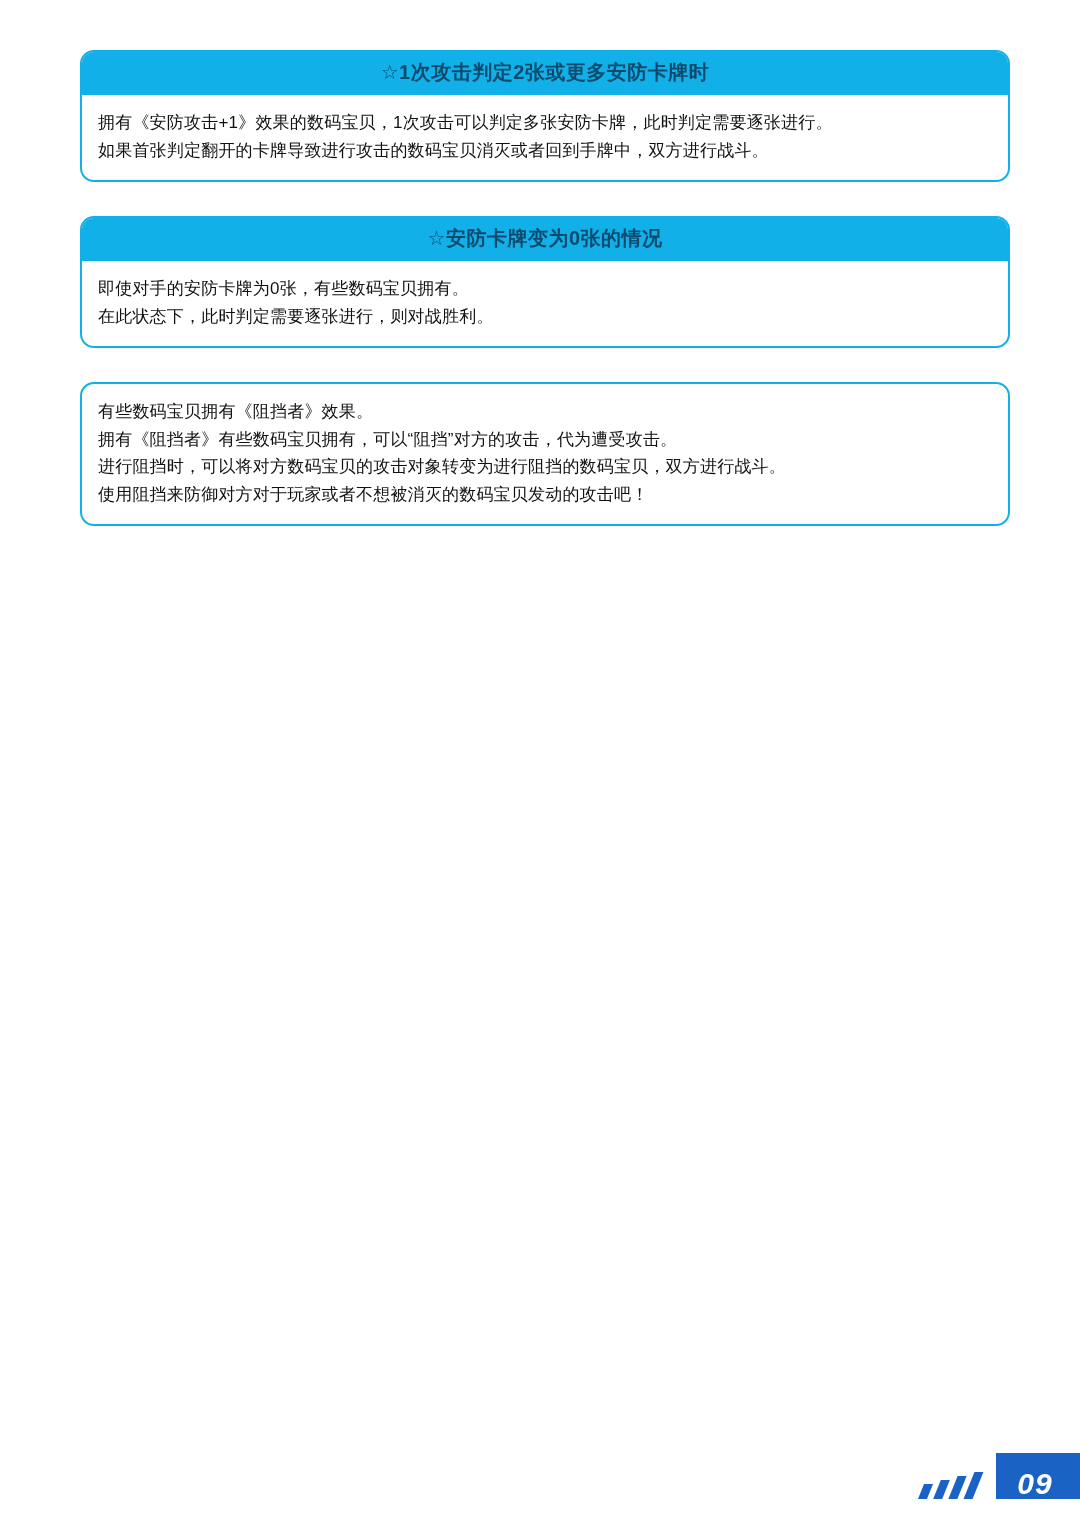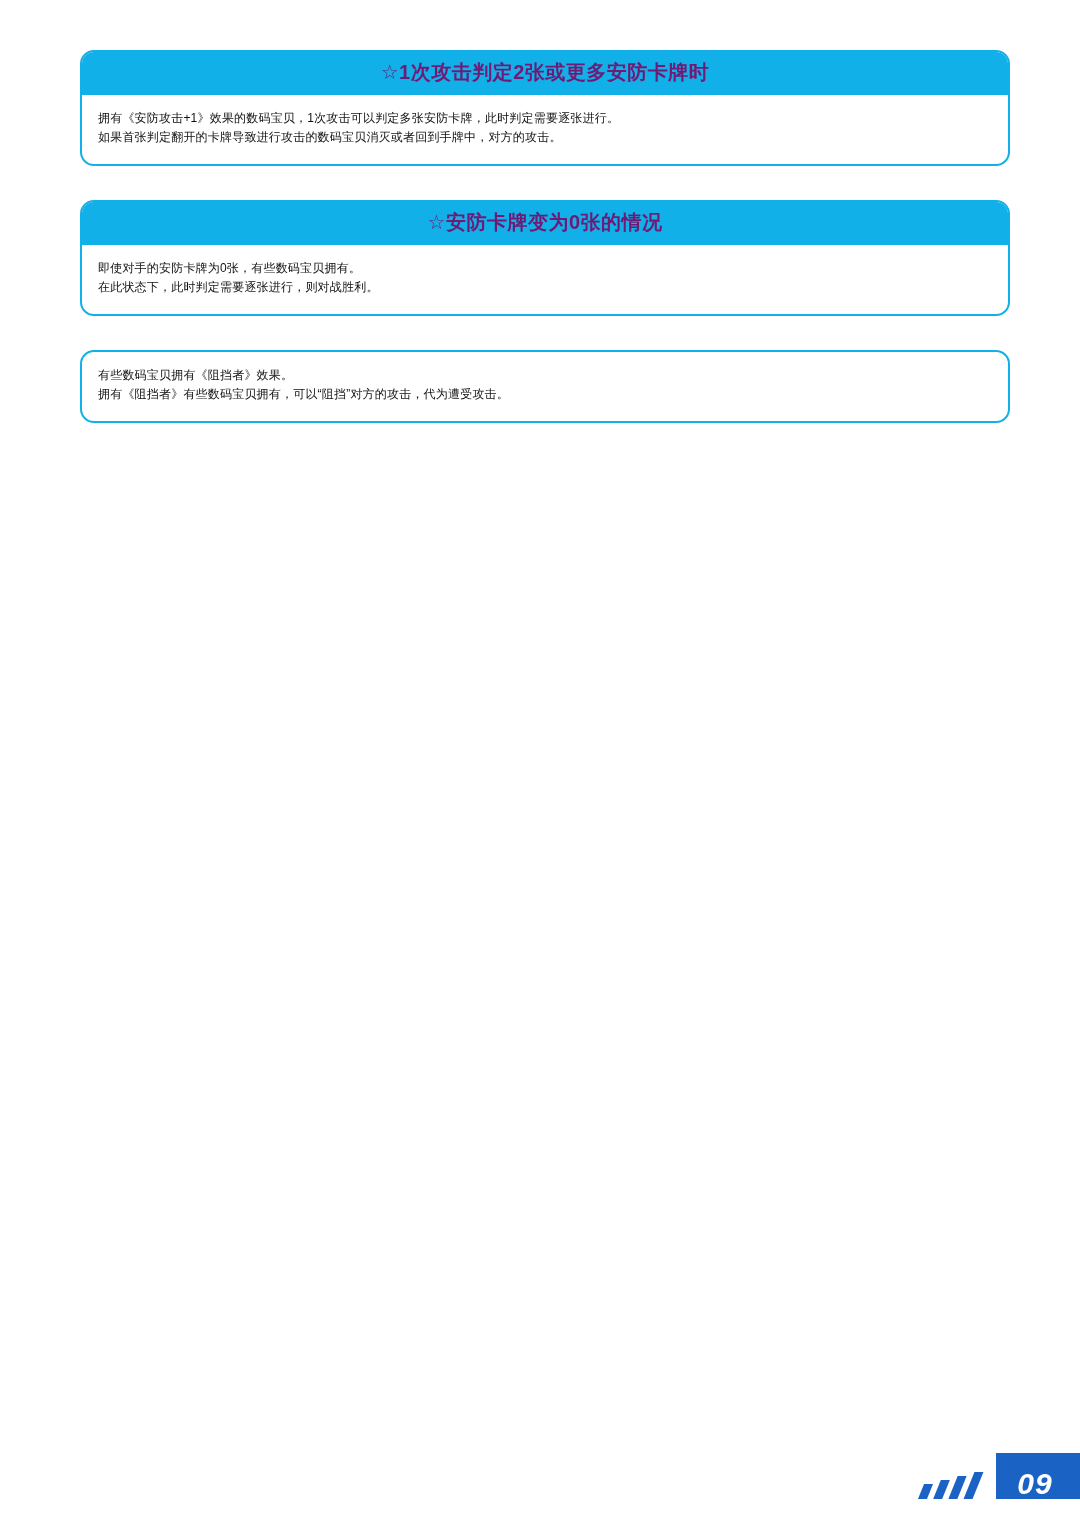--- a/index.html
+++ b/index.html
@@ -26,33 +26,33 @@
   }
   .section {
     border: 2px solid #12b0e8;
     border-radius: 14px;
     background: #ffffff;
     margin-bottom: 34px;
     overflow: hidden;
   }
   .section-header {
     background: #12b0e8;
-    color: #701a75;
+    color: #0c4a6e;
     text-align: center;
     font-size: 20px;
     font-weight: bold;
     letter-spacing: 0.5px;
     padding: 9px 10px 11px 10px;
     line-height: 1.15;
   }
   .section-body {
     padding: 14px 16px 16px 16px;
   }
   .line {
-    font-size: 12px;
+    font-size: 17px;
     color: #111111;
     line-height: 1.62;
     letter-spacing: 0.2px;
     white-space: nowrap;
   }
   
   .page-number-badge {
     position: absolute;
     right: 0;
     bottom: 28px;
@@ -95,36 +95,38 @@
 <body>
 
 <div class="page">
 
   <div class="sections">
 
     <div class="section">
       <div class="section-header">☆1次攻击判定2张或更多安防卡牌时</div>
       <div class="section-body">
         <div class="line">拥有《安防攻击+1》效果的数码宝贝，1次攻击可以判定多张安防卡牌，此时判定需要逐张进行。</div>
-        <div class="line">如果首张判定翻开的卡牌导致进行攻击的数码宝贝消灭或者回到手牌中，对方的攻击。</div>
+        <div class="line">如果首张判定翻开的卡牌导致进行攻击的数码宝贝消灭或者回到手牌中，双方进行战斗。</div>
       </div>
     </div>
 
     <div class="section">
       <div class="section-header">☆安防卡牌变为0张的情况</div>
       <div class="section-body">
         <div class="line">即使对手的安防卡牌为0张，有些数码宝贝拥有。</div>
         <div class="line">在此状态下，此时判定需要逐张进行，则对战胜利。</div>
       </div>
     </div>
 
     <div class="section">
       <div class="section-body">
         <div class="line">有些数码宝贝拥有《阻挡者》效果。</div>
         <div class="line">拥有《阻挡者》有些数码宝贝拥有，可以“阻挡”对方的攻击，代为遭受攻击。</div>
+        <div class="line">进行阻挡时，可以将对方数码宝贝的攻击对象转变为进行阻挡的数码宝贝，双方进行战斗。</div>
+        <div class="line">使用阻挡来防御对方对于玩家或者不想被消灭的数码宝贝发动的攻击吧！</div>
       </div>
     </div>
 
   </div>
 
   <div class="page-number-badge">
     <div class="badge-stripes">
       <span></span>
         <span></span>
         <span></span>

